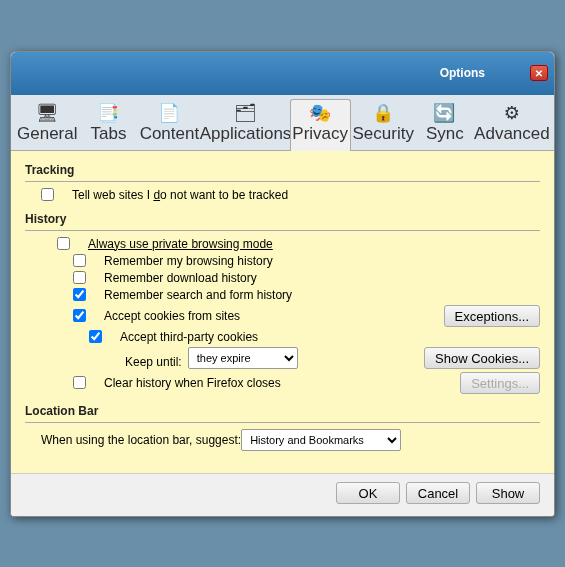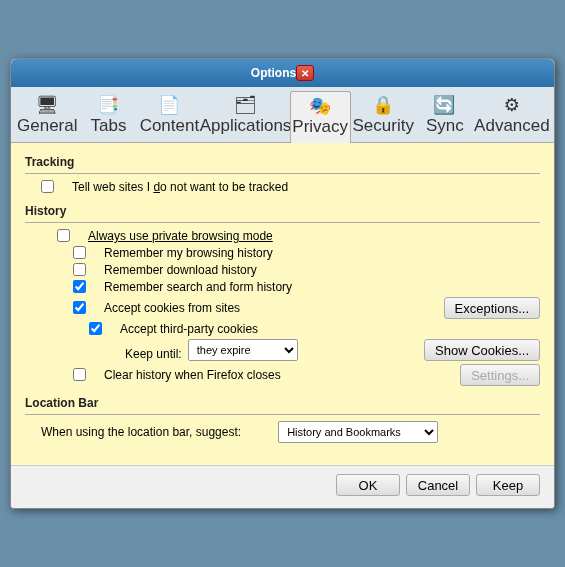--- a/index.html
+++ b/index.html
@@ -16,26 +16,27 @@
     .window {
       width: 545px;
       background: #f0f0f0;
       border: 1px solid #888;
       border-radius: 6px 6px 4px 4px;
       box-shadow: 2px 2px 8px rgba(0,0,0,0.5);
       overflow: hidden;
     }
     .title-bar {
       background: linear-gradient(to bottom, #4a90c8 0%, #2a6fa8 100%);
-      height: 28px;
-      display: flex;
-      align-items: center;
-      justify-content: center;
+      height: 43px;
+      display: flex;
+      align-items: center;
+      justify-content: flex-end;
       padding: 0 6px;
       border-radius: 5px 5px 0 0;
+      gap: 45px;
     }
     .title-text {
       color: white;
       font-size: 12px;
       font-weight: bold;
     }
     .title-controls {
       display: flex;
       gap: 2px;
     }
@@ -135,21 +136,20 @@
       padding: 0 4px;
       border: 1px solid #999;
       background: white;
       border-radius: 2px;
     }
     select.history-select {
       width: 200px;
     }
     select.suggest-select {
       width: 160px;
-      margin-left: 31px;
     }
     select.until-select {
       width: 110px;
     }
     .btn {
       background: linear-gradient(to bottom, #f8f8f8, #ddd);
       border: 1px solid #aaa;
       border-radius: 3px;
       padding: 3px 10px;
       font-size: 13px;
@@ -158,21 +158,20 @@
       min-width: 70px;
       text-align: center;
     }
     .btn:disabled {
       color: #aaa;
       cursor: default;
     }
     .location-row {
       display: flex;
       align-items: center;
-      gap: 6px;
       margin-top: 4px;
     }
     .footer {
       display: flex;
       justify-content: flex-end;
       gap: 6px;
       padding: 8px 14px 12px 14px;
       border-top: 1px solid #ccc;
       background: #f0f0f0;
     }
@@ -317,16 +316,16 @@
           <option>Nothing</option>
         </select>
       </div>
     </div>
 
   </div>
 
   <div class="footer">
     <button class="btn">OK</button>
     <button class="btn">Cancel</button>
-    <button class="btn">Keep</button>
+    <button class="btn">Show</button>
   </div>
 
 </div>
 
 </body></html>

